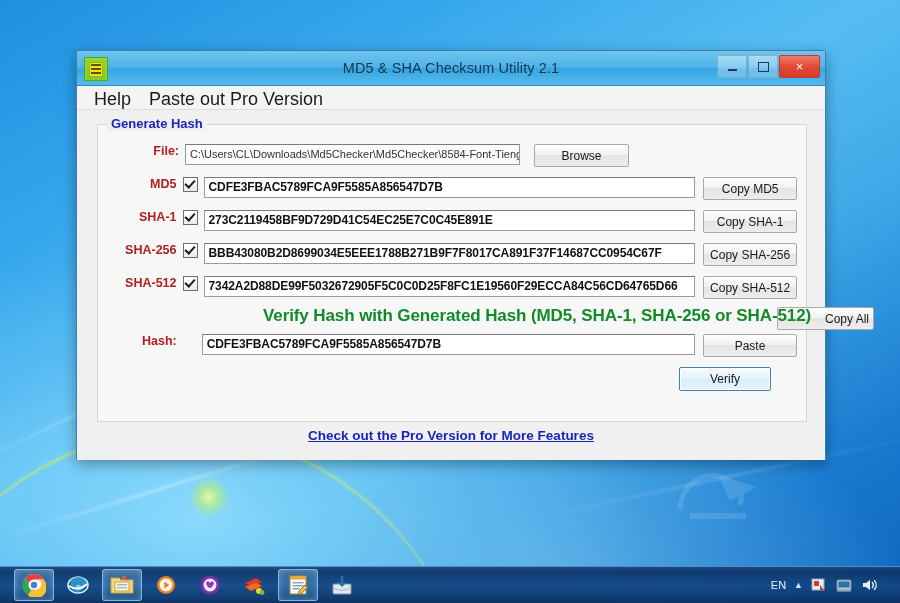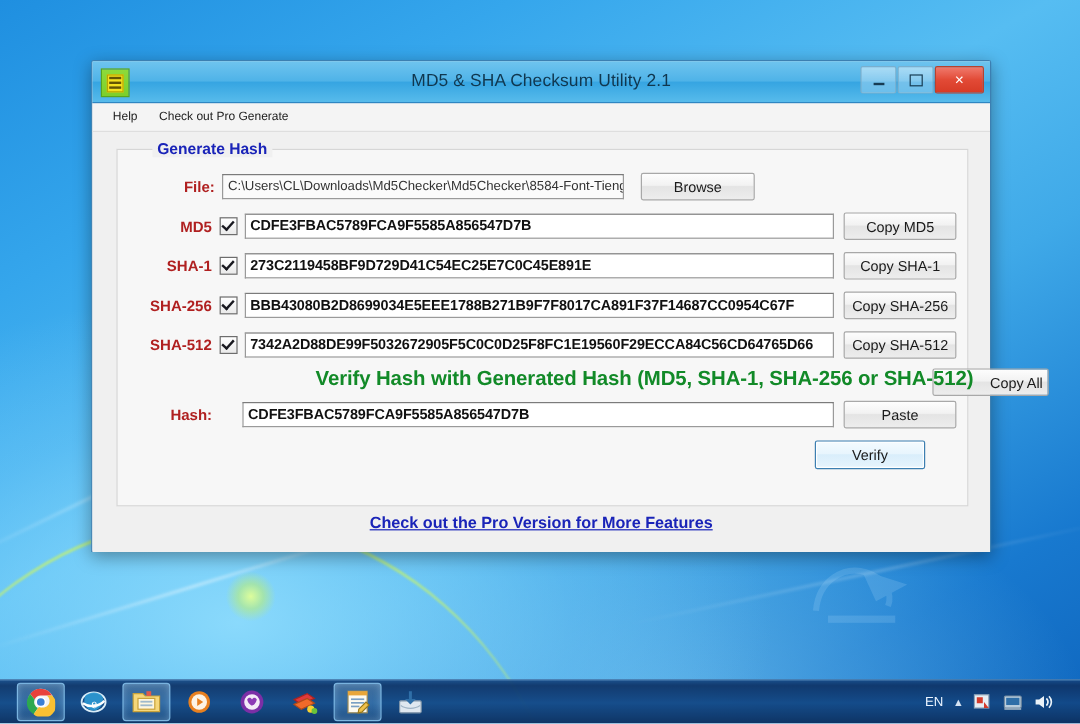--- a/index.html
+++ b/index.html
@@ -139,23 +139,22 @@
     border-color: #b8412e;
     color: #fff;
     font-size: 13px;
   }
 
   #menubar {
     height: 23px;
     background: #f4f4f4;
     border-bottom: 1px solid #dedede;
     display: flex;
-    align-items: center;
     padding-left: 8px;
-    font-size: 10px;
+    font-size: 18px;
     color: #1b1b1b;
   }
   #menubar .menu-item { padding: 3px 9px; cursor: default; }
 
   #client {
     position: relative;
     height: 350px;
     background: #f0f0f0;
     padding: 0;
   }
@@ -171,21 +170,21 @@
   #generate-legend {
     position: absolute;
     left: 32px; top: 68px;
     background: #f0f0f0;
     padding: 0 4px;
     font-size: 13px;
     font-weight: bold;
     color: #1a24b8;
   }
 
-  .row { position: absolute; display: flex; align-items: center; }
+  .row { position: absolute; display: flex; align-items: flex-start; }
 
   .lbl {
     font-size: 12.5px;
     font-weight: bold;
     color: #b02020;
     text-align: right;
     width: 72px;
     margin-right: 6px;
   }
 
@@ -340,27 +339,27 @@
       <div class="titlebtn" id="btn-max">
         <span class="glyph"></span>
       </div>
       <div class="titlebtn" id="btn-close">
         <span>×</span>
       </div>
     </div>
 
     <div id="menubar">
       <div class="menu-item">Help</div>
-      <div class="menu-item">Check out Pro Generate</div>
+      <div class="menu-item">Paste out Pro Version</div>
     </div>
 
     <div id="client">
 
       <div id="generate-group"></div>
-      <div id="generate-legend" style="left:30px; top:6px;margin-left:20px;">Generate Hash</div>
+      <div id="generate-legend" style="left:30px; top:6px;">Generate Hash</div>
 
       <div class="row" style="left:30px; top:34px; width:690px;">
         <div class="lbl">File:</div>
         <div class="txtbox pathval" style="width:335px;">C:\Users\CL\Downloads\Md5Checker\Md5Checker\8584-Font-Tieng-Viet-Dep.zip</div>
         <div class="btn" style="width:95px; margin-left:14px;">Browse</div>
       </div>
 
       <div class="row" style="left:30px; top:67px; width:690px;">
         <div class="lbl">MD5</div>
         <div class="chk checked"></div>

